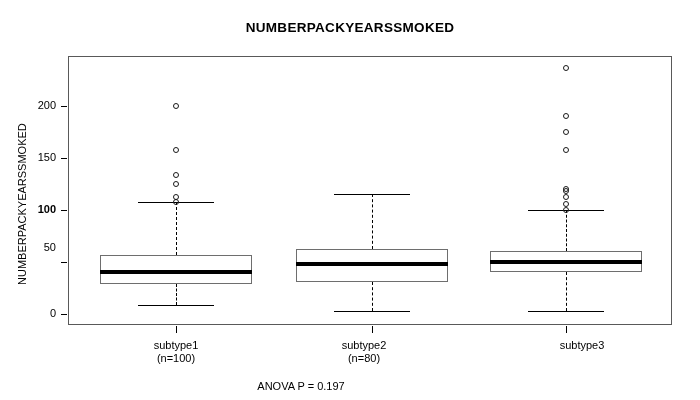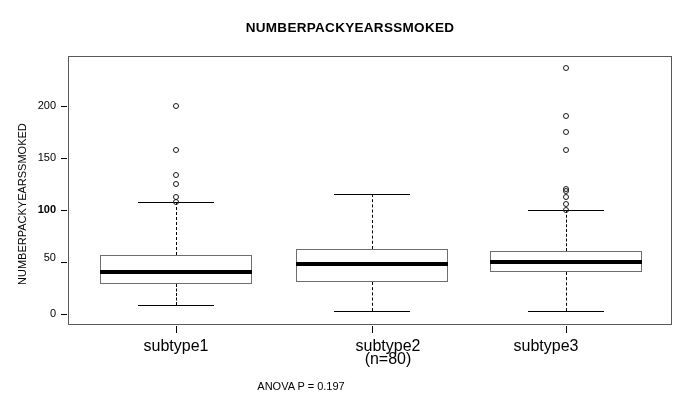--- a/index.html
+++ b/index.html
@@ -12,21 +12,21 @@
   .ylab{position:absolute;font-size:11px;color:#000;white-space:nowrap;
         transform-origin:0 0;transform:rotate(-90deg);}
 
   .frame{position:absolute;left:68px;top:56px;width:604px;height:269px;
          border:1px solid #595959;box-sizing:border-box;}
 
   .ytick-lbl{position:absolute;font-size:11px;color:#000;text-align:right;width:40px;}
   .ytick-mark{position:absolute;width:6px;height:1px;background:#000;left:61px;}
 
   .xtick-mark{position:absolute;width:1px;height:7px;background:#000;top:326px;}
-  .xlab{position:absolute;font-size:16px;color:#000;text-align:center;width:160px;line-height:13px;}
+  .xlab{position:absolute;font-size:11px;color:#000;text-align:center;width:160px;line-height:13px;}
 
   .anova{position:absolute;left:0;top:380px;width:602px;text-align:center;font-size:11px;color:#000;}
 
   
   .boxrect{position:absolute;border:1px solid #6e6e6e;box-sizing:border-box;background:#fff;}
   .median{position:absolute;height:4px;background:#000;}
   .whisk-v{position:absolute;width:0;border-left:1px dashed #000;}
   .whisk-cap{position:absolute;height:1px;background:#000;}
   .outlier{position:absolute;width:6px;height:6px;border:1px solid #1a1a1a;border-radius:50%;
            box-sizing:border-box;background:transparent;}
@@ -39,42 +39,43 @@
   <div class="ttl">NUMBERPACKYEARSSMOKED</div>
 
   <div class="ylab" id="yaxis-title" style="left: 16px; top: 285px;">NUMBERPACKYEARSSMOKED</div>
 
   <div class="frame"></div>
 
   <div id="yticks">
       <div class="ytick-mark" style="top: 313.5px;"></div>
       <div class="ytick-lbl" style="left: 16px; top: 306.5px;">0</div>
       <div class="ytick-mark" style="top: 261.5px;"></div>
-      <div class="ytick-lbl" style="left: 16px; top: 251px;">50</div>
+      <div class="ytick-lbl" style="left: 16px; top: 241px;">50</div>
       <div class="ytick-mark" style="top: 209.5px;"></div>
       <div class="ytick-lbl" style="left: 16px; top: 202.5px; font-weight: bold;">100</div>
       <div class="ytick-mark" style="top: 157.5px;"></div>
       <div class="ytick-lbl" style="left: 16px; top: 150.5px;">150</div>
       <div class="ytick-mark" style="top: 105.5px;"></div>
       <div class="ytick-lbl" style="left: 16px; top: 98.5px;">200</div>
     </div>
   <div id="xticks">
       <div class="xtick-mark" style="left: 176px;"></div>
       <div class="xtick-mark" style="left: 372px;"></div>
       <div class="xtick-mark" style="left: 566px;"></div>
     </div>
   <div id="xlabels">
       <div class="xlab" style="left: 96px; top: 339px;">
         <div>subtype1</div>
+        <div>(n=100)</div>
       </div>
-      <div class="xlab" style="left: 308px; top: 339px;">
+      <div class="xlab" style="left: 284px; top: 339px;">
         <div>subtype2</div>
         <div>(n=80)</div>
       </div>
-      <div class="xlab" style="left: 466px; top: 339px;">
+      <div class="xlab" style="left: 502px; top: 339px;">
         <div>subtype3</div>
       </div>
     </div>
   <div id="boxlayer">
       <div style="position: absolute; left: 0px; top: 0px; width: 700px; height: 400px;">
         <div class="whisk-v" style="left: 176px; top: 202.22px; height: 53.04px;"></div>
         <div class="whisk-cap" style="left: 138px; width: 76px; top: 202.22px;"></div>
         <div class="whisk-v" style="left: 176px; top: 284.38px; height: 20.8px;"></div>
         <div class="whisk-cap" style="left: 138px; width: 76px; top: 305.18px;"></div>
         <div class="boxrect" style="left: 100px; width: 152px; top: 255.26px; height: 29.12px;"></div>

